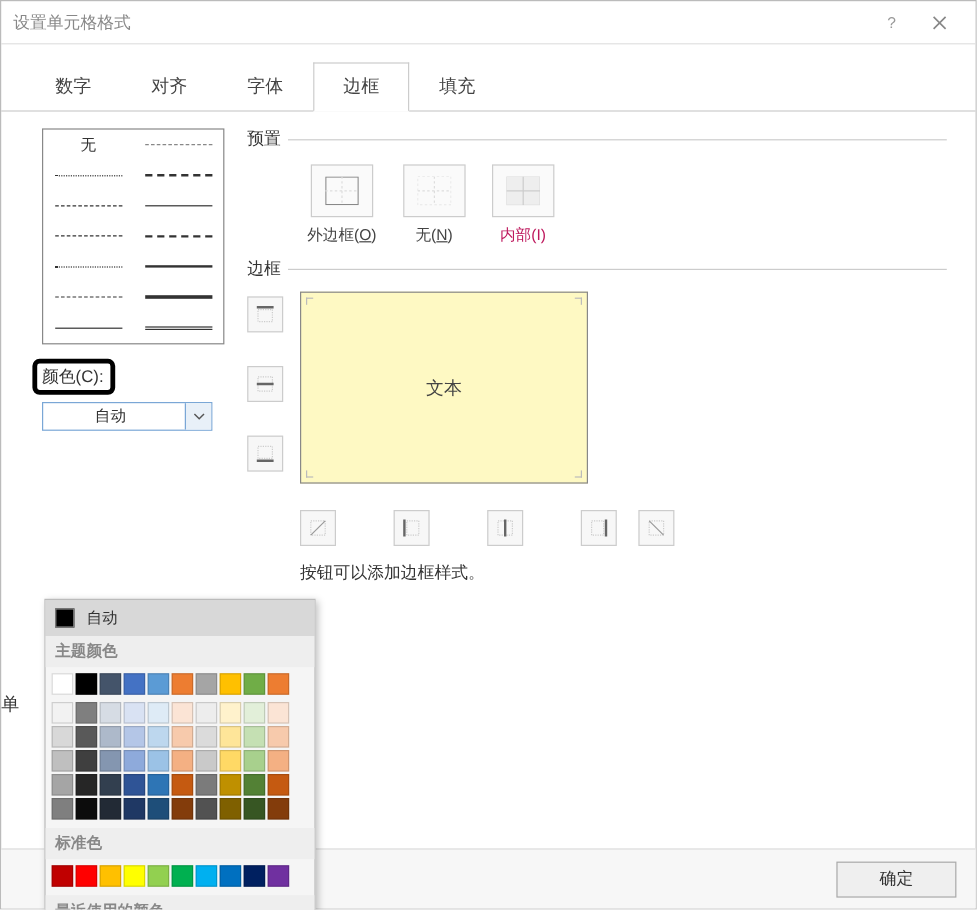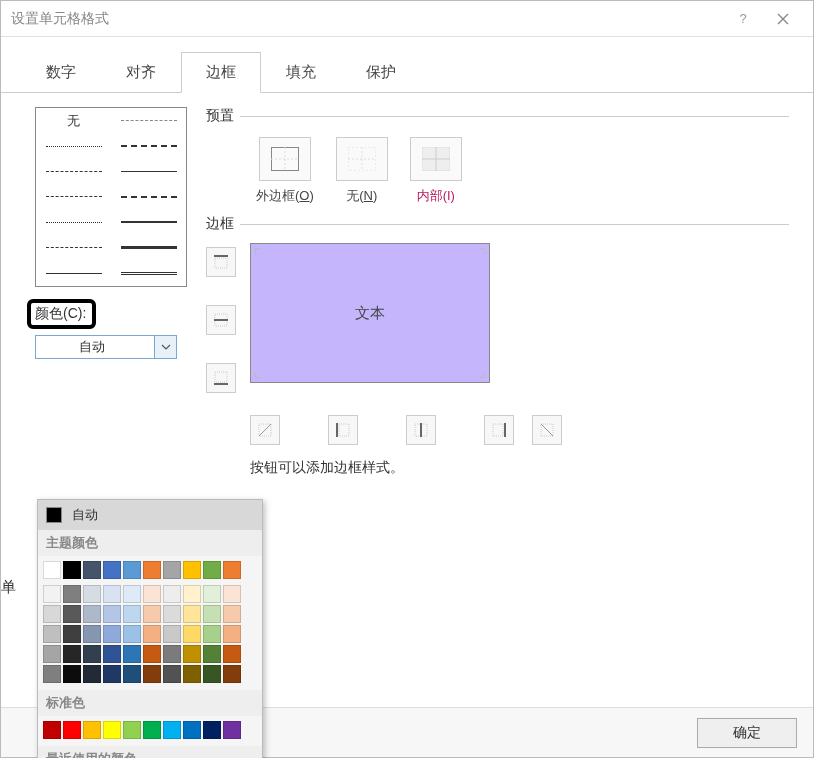--- a/index.html
+++ b/index.html
@@ -27,21 +27,21 @@
 .color-dropdown .dd-btn { width: 22px; height: 100%; border-left: 1px solid #7aa7d6; display: flex; align-items: center; justify-content: center; background: #e8f0f8; }
 .right-panel { flex: 1; margin-left: 16px; }
 .preset-row { display: flex; gap: 22px; margin: 12px 0 6px 50px; }
 .preset-item { display: flex; flex-direction: column; align-items: center; gap: 6px; }
 .preset-box { width: 52px; height: 44px; border: 1px solid #ccc; background: #fafafa; display: flex; align-items: center; justify-content: center; }
 .preset-label { font-size: 13px; color: #444; }
 .preset-label.disabled { color: #be185d; }
 .border-area { display: flex; margin-top: 10px; }
 .border-side-btns { display: flex; flex-direction: column; gap: 28px; margin-right: 14px; margin-top: 4px; }
 .border-btn { width: 30px; height: 30px; border: 1px solid #ccc; background: #f7f7f7; display: flex; align-items: center; justify-content: center; }
-.border-preview { width: 240px; height: 140px; border: 1px solid #888; background: #c4b5fd; display: flex; align-items: center; justify-content: center; font-size: 15px; color: #444; position: relative; }
+.border-preview { width: 240px; height: 160px; border: 1px solid #888; background: #fef9c3; display: flex; align-items: center; justify-content: center; font-size: 15px; color: #444; position: relative; }
 .corner-mark { position: absolute; width: 6px; height: 6px; border-color: #bbb; }
 .corner-tl { top: 4px; left: 4px; border-top: 1px solid #bbb; border-left: 1px solid #bbb; }
 .corner-tr { top: 4px; right: 4px; border-top: 1px solid #bbb; border-right: 1px solid #bbb; }
 .corner-bl { bottom: 4px; left: 4px; border-bottom: 1px solid #bbb; border-left: 1px solid #bbb; }
 .corner-br { bottom: 4px; right: 4px; border-bottom: 1px solid #bbb; border-right: 1px solid #bbb; }
 .border-bottom-btns { display: flex; margin-top: 22px; }
 .hint-text { margin-top: 14px; font-size: 14px; color: #333; }
 .color-popup { position: absolute; left: 36px; top: 406px; width: 226px; background: #f5f5f5; border: 1px solid #bbb; box-shadow: 2px 2px 6px rgba(0,0,0,0.25); z-index: 10; font-size: 13px; }
 .popup-row-auto { display: flex; align-items: center; padding: 6px 8px; background: #d8d8d8; gap: 10px; }
 .popup-section-label { padding: 4px 8px; color: #888; font-weight: bold; background: #eee; }
@@ -64,23 +64,23 @@
     <div class="tb-btn">
       <svg width="12" height="12" viewBox="0 0 12 12">
           <path d="M1 1 L11 11 M11 1 L1 11" stroke="#888" stroke-width="1.4"></path>
         </svg>
     </div>
   </div>
 
   <div class="tabs" id="tabs">
       <div class="tab">数字</div>
       <div class="tab">对齐</div>
+      <div class="tab">字体</div>
       <div class="tab active">边框</div>
       <div class="tab">填充</div>
-      <div class="tab">保护</div>
     </div>
 
   <div class="content">
 
     <div class="behind-text">单</div>
 
     <div class="left-panel">
       <div class="styles-box">
         <div class="styles-row">
           <div class="style-cell">无</div>

